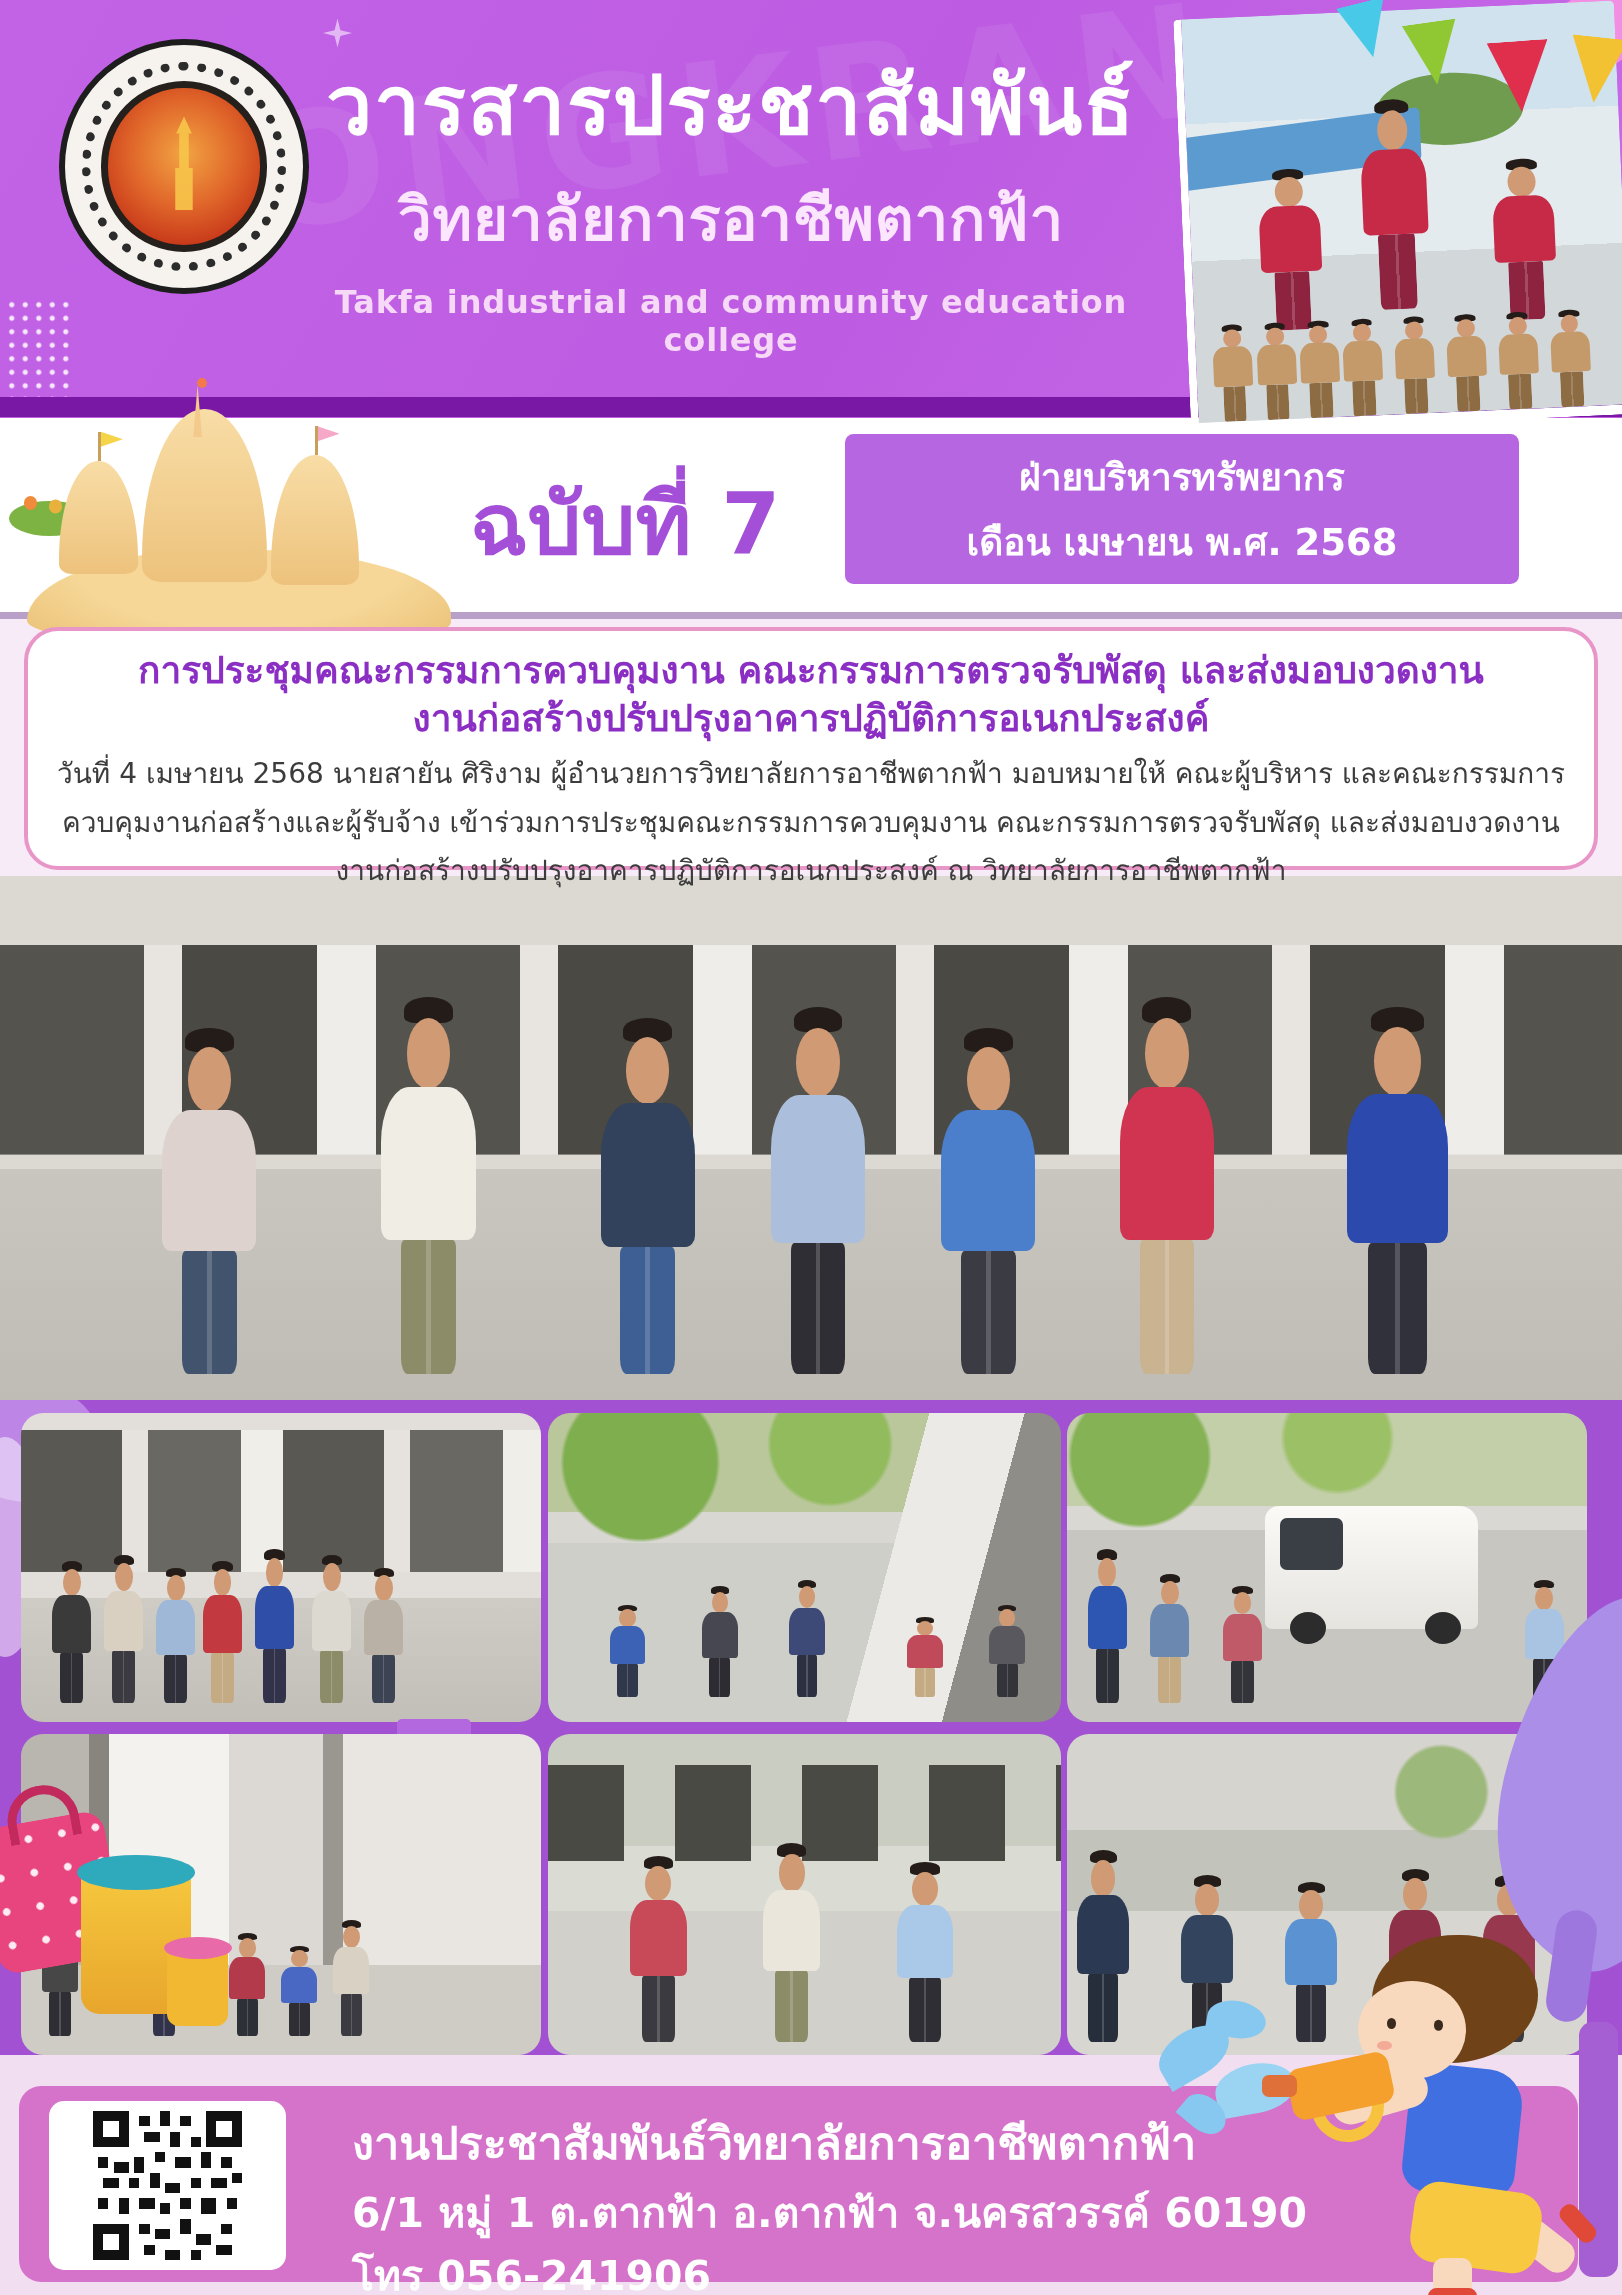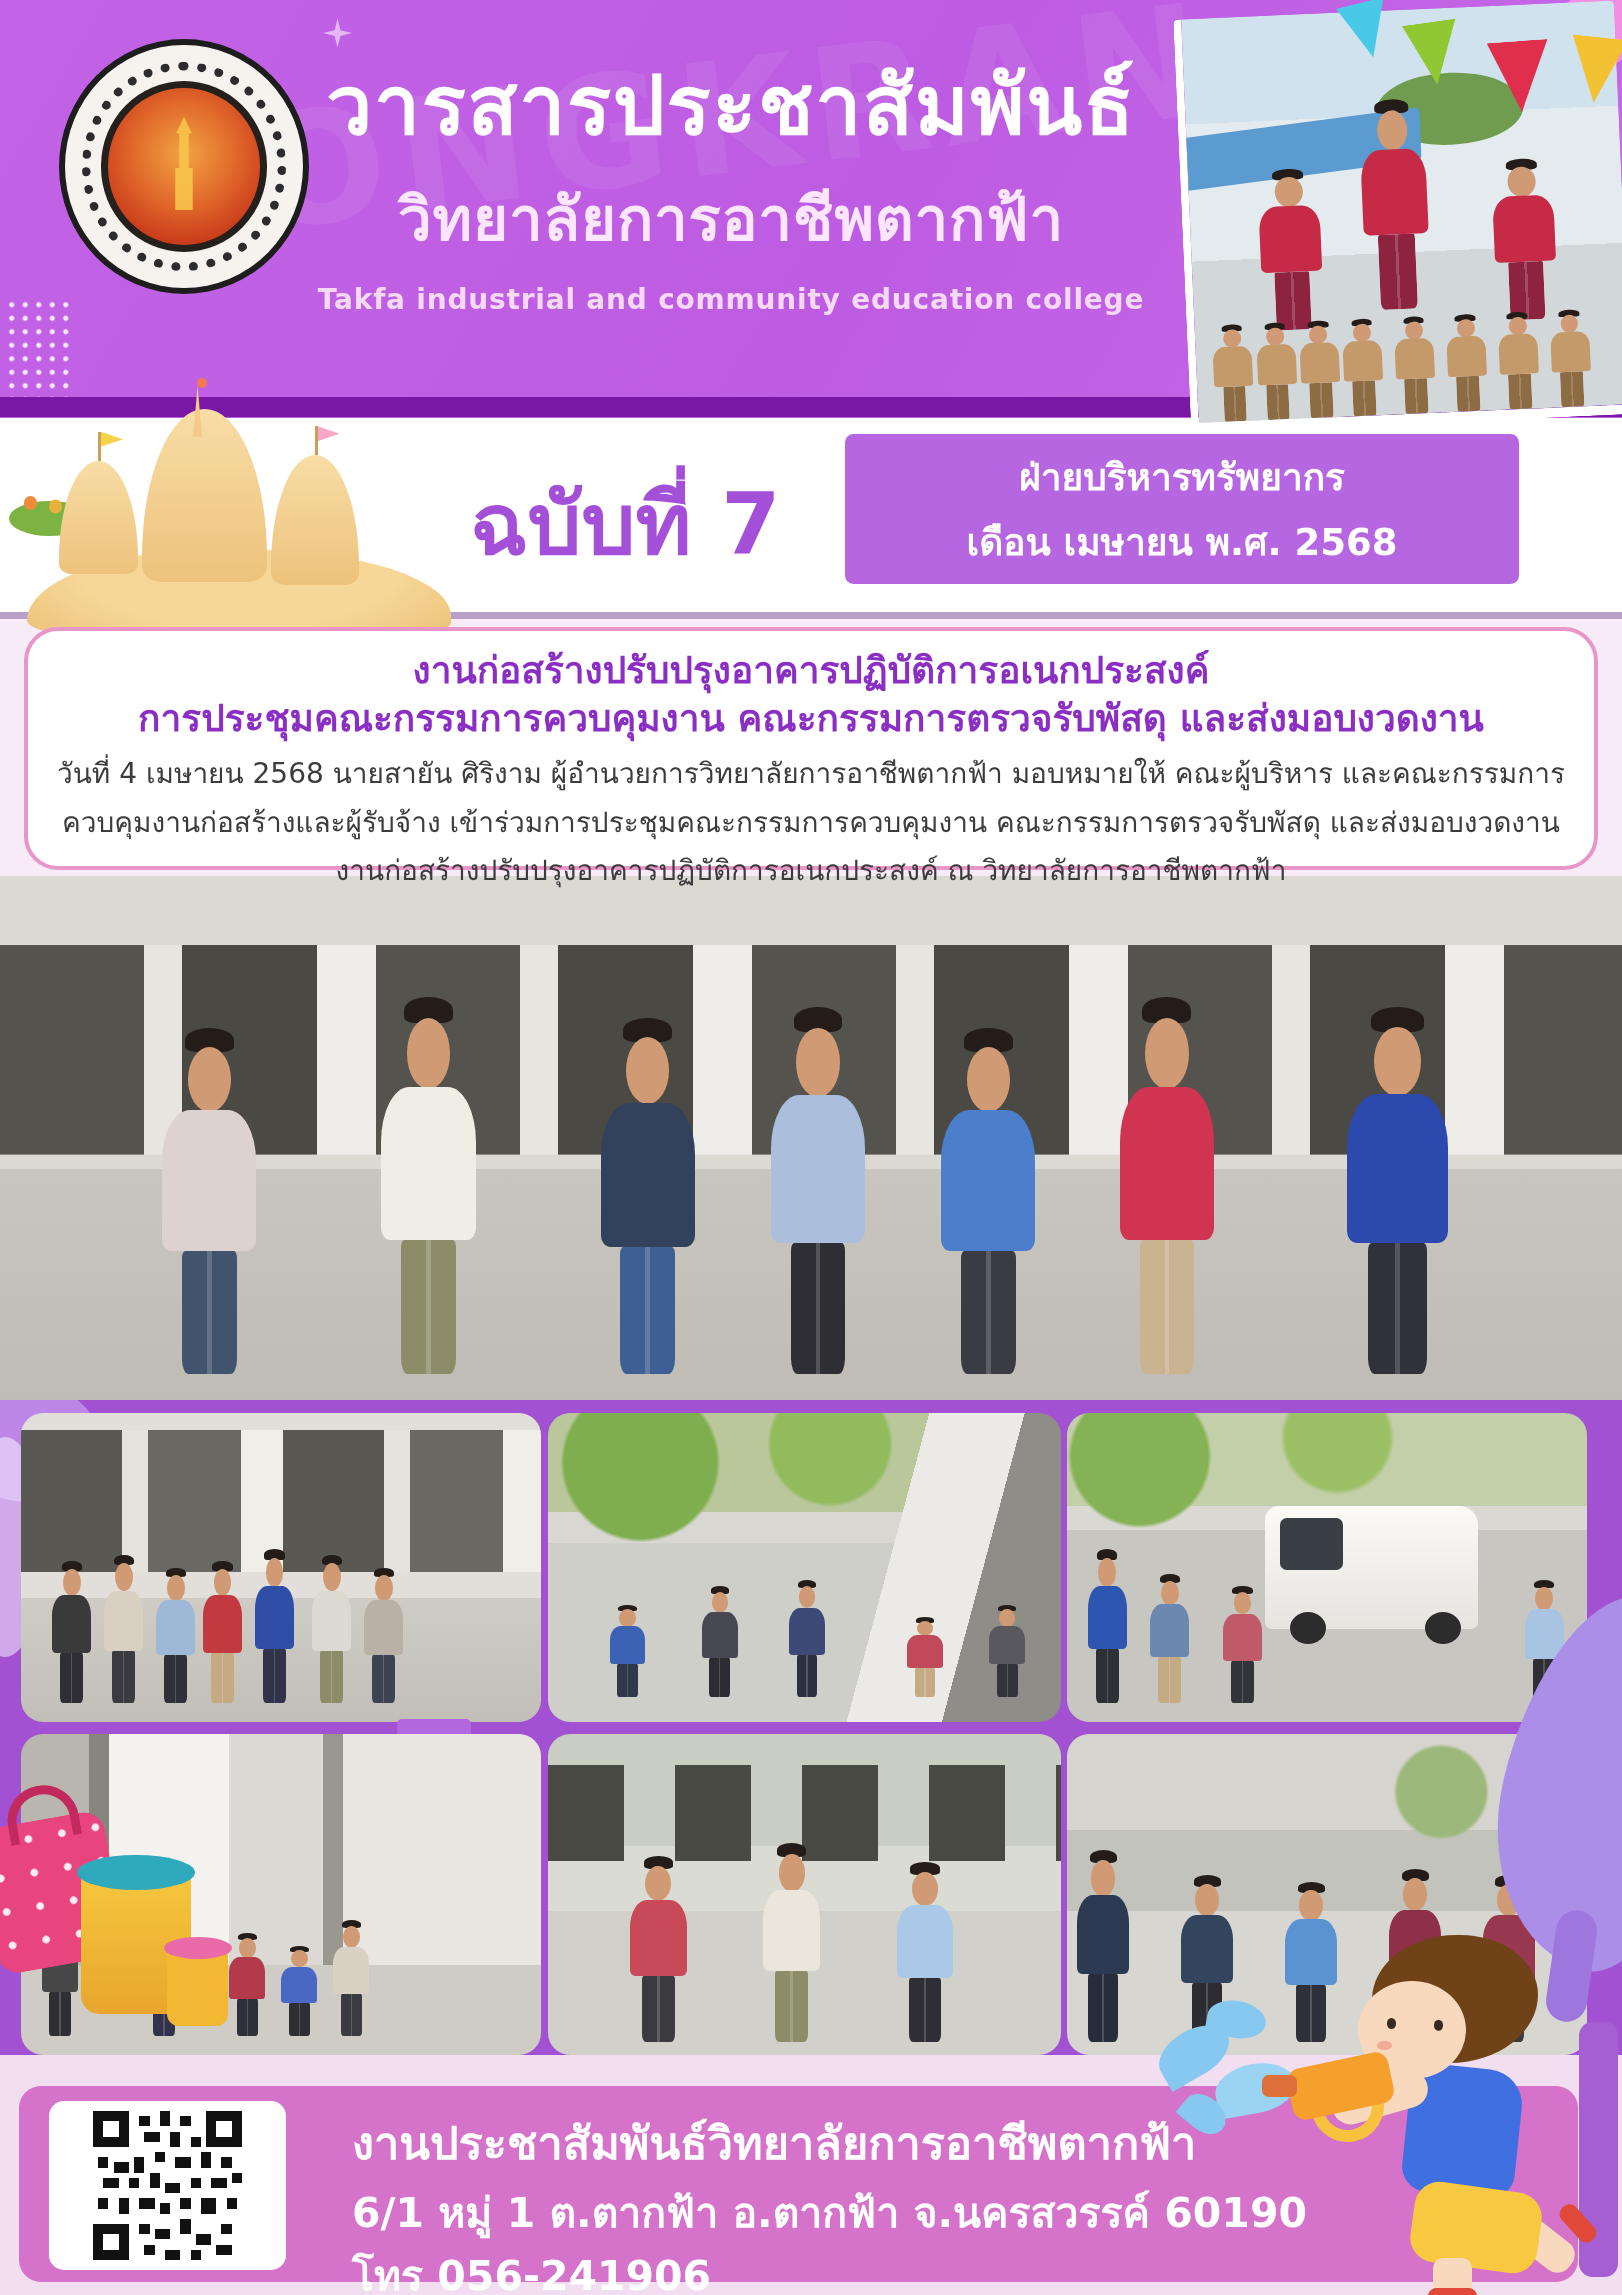--- a/index.html
+++ b/index.html
@@ -21,21 +21,21 @@
         background:#f6f3ee;border:6px solid #1d1d1d;z-index:3;}
   .logo-band{position:absolute;inset:7%;border-radius:50%;border:9.3px dotted #2c2c2c;}
   .logo-core{position:absolute;inset:15%;border-radius:50%;border:7.6px solid #26201c;overflow:hidden;
         background:radial-gradient(circle at 50% 42%,#f2a443 0%,#e0662a 45%,#c22f16 85%);}
   .logo-emblem{position:absolute;left:37%;top:18%;width:26%;height:60%;background:#f7c54a;opacity:.9;
         clip-path:polygon(50% 0,70% 18%,62% 18%,62% 55%,72% 55%,72% 100%,28% 100%,28% 55%,38% 55%,38% 18%,30% 18%);}
 
   .title-block{position:absolute;left:279px;top:61px;width:904px;text-align:center;z-index:2;}
   .title-main{font-size:82px;font-weight:800;color:#ffffff;letter-spacing:1.7px;line-height:1.1;margin:0;}
   .title-sub{font-size:60px;font-weight:700;color:#fbe6fd;letter-spacing:0.8px;line-height:1.15;margin:34px 0 0 0;}
-  .title-en{font-size:28px;font-weight:600;color:#f6d9f6;margin:29px 0 0 0;letter-spacing:0.8px;}
+  .title-en{font-size:32px;font-weight:600;color:#f6d9f6;margin:29px 0 0 0;letter-spacing:0.8px;}
 
   
   .hero{position:absolute;left:1182px;top:10px;width:433px;height:404px;transform:rotate(-2.5deg);
         border-left:8.5px solid #fff;border-bottom:10px solid #fff;border-radius:5px;z-index:3;overflow:hidden;
         background:linear-gradient(to bottom,#cfe2ee 0 26%,#e4ebee 26% 60%,#d2d7da 60% 100%);}
   .hero-roof{position:absolute;left:-4%;top:27%;width:58%;height:13%;background:#5b9bd0;transform:skewY(-5deg);border-radius:5px;}
   .hero-tree{position:absolute;left:44%;top:16%;width:34%;height:18%;background:#6f9c4e;border-radius:50%;}
   .corner-pink{position:absolute;left:1560px;top:-25px;width:118px;height:78px;background:rgba(250,150,225,.85);
         transform:rotate(-35deg);border-radius:20px;z-index:2;}
   .flagline .bunt{position:absolute;width:49px;height:56px;z-index:4;clip-path:polygon(0 0,100% 0,50% 100%);}
@@ -313,22 +313,22 @@
     </div>
   </div>
 
   <div class="issue-number">ฉบับที่ 7</div>
   <div class="dept-box">
     <p>ฝ่ายบริหารทรัพยากร</p>
     <p>เดือน เมษายน พ.ศ. 2568</p>
   </div>
 
   <div class="annbox">
+    <h3 class="ann-h">การประชุมคณะกรรมการควบคุมงาน คณะกรรมการตรวจรับพัสดุ และส่งมอบงวดงาน</h3>
     <h3 class="ann-h">งานก่อสร้างปรับปรุงอาคารปฏิบัติการอเนกประสงค์</h3>
-    <h3 class="ann-h">การประชุมคณะกรรมการควบคุมงาน คณะกรรมการตรวจรับพัสดุ และส่งมอบงวดงาน</h3>
     <div class="ann-body">
       <p class="ann-b">วันที่ 4 เมษายน 2568 นายสายัน ศิริงาม ผู้อำนวยการวิทยาลัยการอาชีพตากฟ้า มอบหมายให้ คณะผู้บริหาร และคณะกรรมการ</p>
       <p class="ann-b">ควบคุมงานก่อสร้างและผู้รับจ้าง เข้าร่วมการประชุมคณะกรรมการควบคุมงาน คณะกรรมการตรวจรับพัสดุ และส่งมอบงวดงาน</p>
       <p class="ann-b">งานก่อสร้างปรับปรุงอาคารปฏิบัติการอเนกประสงค์ ณ วิทยาลัยการอาชีพตากฟ้า</p>
     </div>
   </div>
 
   <figure class="mainphoto scene" style="margin:0;">
       <div class="person" style="left: 10%; bottom: 5%; height: 66%; width: 5.8%;">
         <div class="hair"></div>

